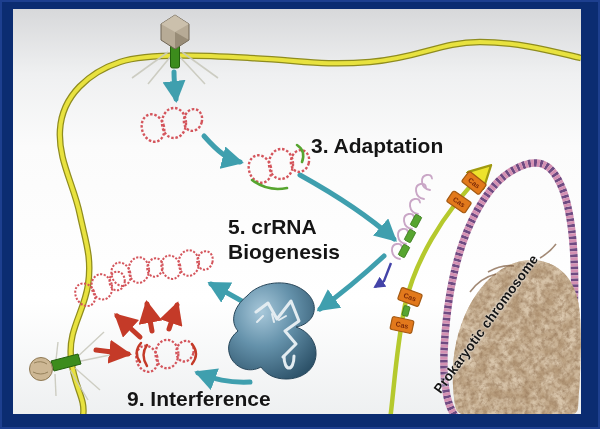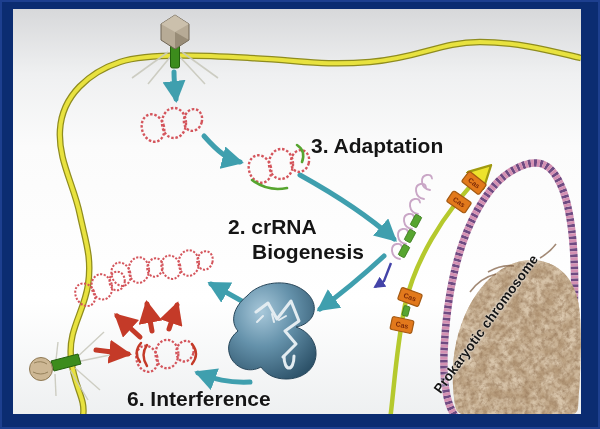--- a/index.html
+++ b/index.html
@@ -7,21 +7,21 @@
          font-family:"Liberation Sans",sans-serif;box-shadow:inset 0 0 0 2px #1d3f8f;}
   .canvas{position:absolute;left:13px;top:9px;width:568px;height:405px;
           background:linear-gradient(180deg,#d7d8da 0%,#eff0f1 16%,#fbfbfb 34%,#ffffff 72%,#eef0f1 100%);}
   svg.art{position:absolute;left:0;top:0;width:600px;height:429px;
           clip-path:inset(9px 19px 15px 13px);}
   .lbl{position:absolute;color:#151515;font-weight:bold;white-space:nowrap;
        text-shadow:0 0 2px rgba(255,255,255,.8);}
   .lbl-step1{left:311px;top:134px;font-size:21px;}
   .lbl-step2{left:228px;top:215px;font-size:21px;line-height:1.18;}
   .lbl-step2 span{display:block;}
-  .lbl-step2 .l2{margin-left:24px;}
+  .lbl-step2 .l2{margin-left:0;}
   .lbl-step3{left:127px;top:387px;font-size:21px;}
   .lbl-chrom{left:443px;top:381px;font-size:13.5px;transform:rotate(-54deg);
              transform-origin:0 100%;letter-spacing:.2px;
              text-shadow:0 0 2px rgba(255,255,255,.9),0 0 4px rgba(255,255,255,.7);}
 </style>
 </head>
 <body>
 
 <div class="stage">
   <div class="canvas"></div>
@@ -186,18 +186,18 @@
     <g>
       <path d="M247 296 C258 283 282 279 298 287 C312 294 318 306 312 317 C308 323 302 326 296 327 C308 331 317 342 316 355 C315 370 302 379 286 379 C274 379 266 374 261 367 C250 373 237 369 231 358 C226 348 229 338 238 331 C230 322 233 307 247 296 Z" fill="url(#blobGrad)" stroke="#27465a" stroke-width="1"></path>
       <path d="M256 312 L268 303 L277 319 L291 301 L299 321 L285 331 L296 344 L283 357" fill="none" stroke="#e3ecf1" stroke-width="3" stroke-linejoin="round" stroke-linecap="round"></path>
       <path d="M263 316 l-6 6 M272 314 l2 8 M286 316 l-7 4" stroke="#e3ecf1" stroke-width="2" stroke-linecap="round"></path>
       <path d="M284 356 C284 372 294 372 294 356" fill="none" stroke="#e3ecf1" stroke-width="3" stroke-linecap="round"></path>
     </g>
   </svg>
 
   <div class="lbl lbl-step1">3. Adaptation</div>
   <div class="lbl lbl-step2">
-    <span class="l1">2. crRNA</span>
+    <span class="l1">5. crRNA</span>
     <span class="l2">Biogenesis</span>
   </div>
-  <div class="lbl lbl-step3">6. Interference</div>
+  <div class="lbl lbl-step3">9. Interference</div>
   <div class="lbl lbl-chrom">Prokaryotic chromosome</div>
 </div>
 
 </body></html>

